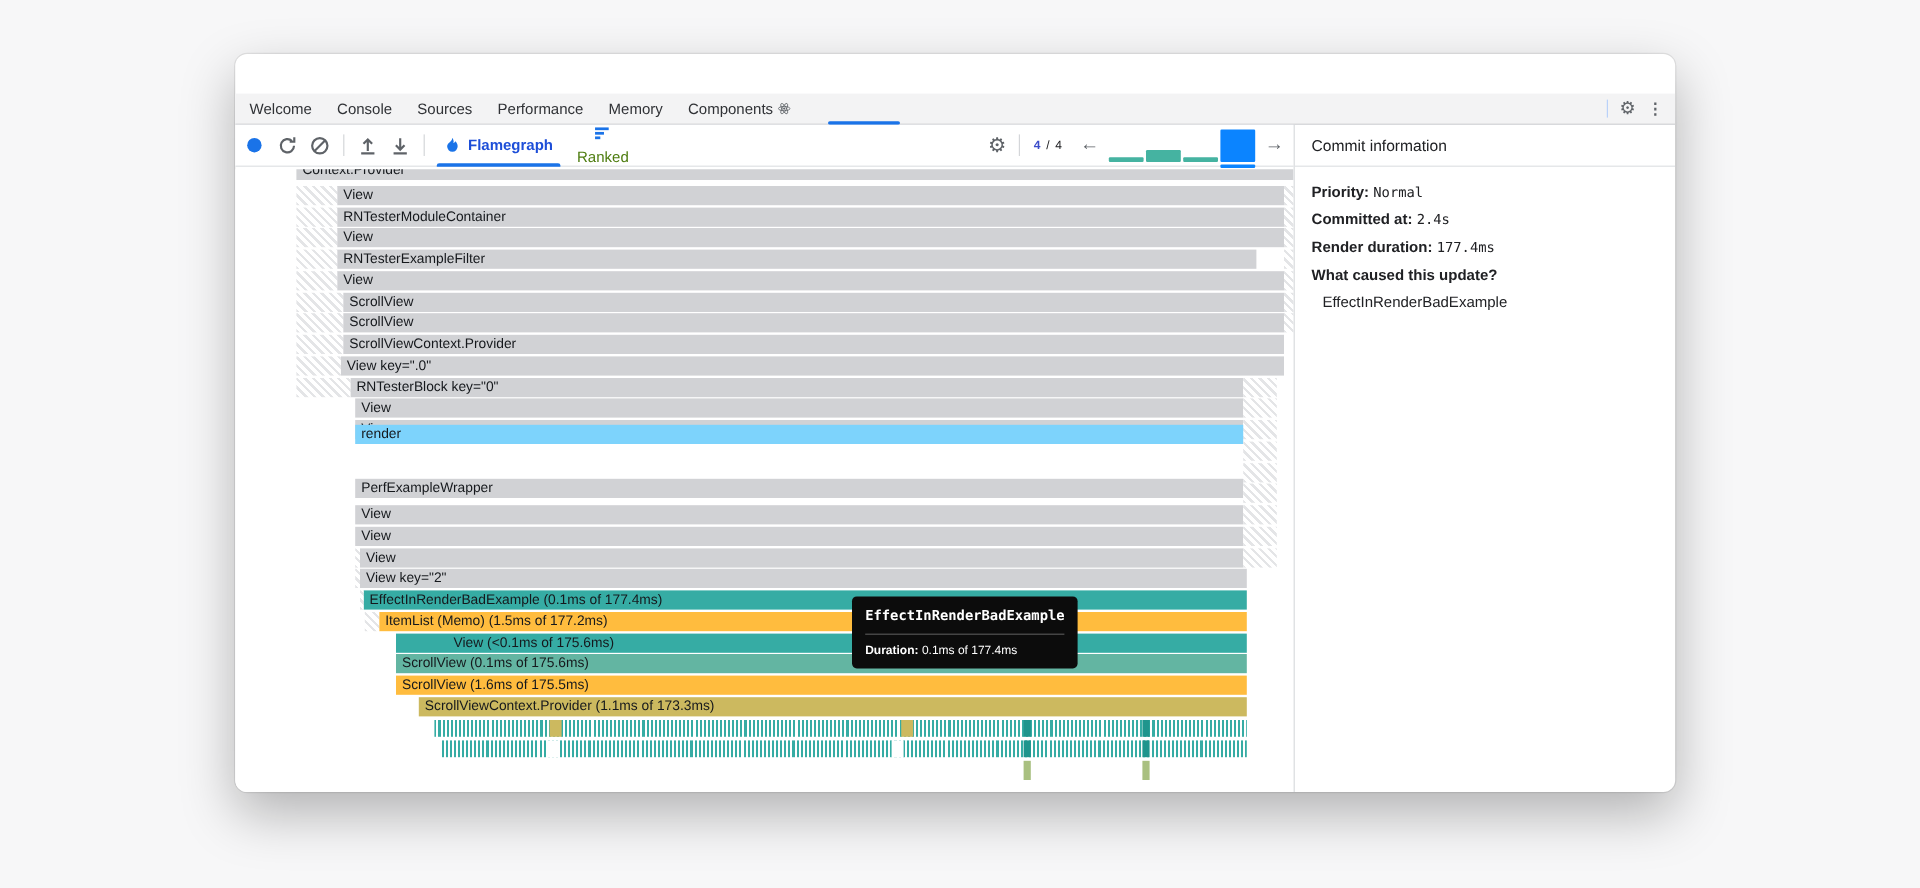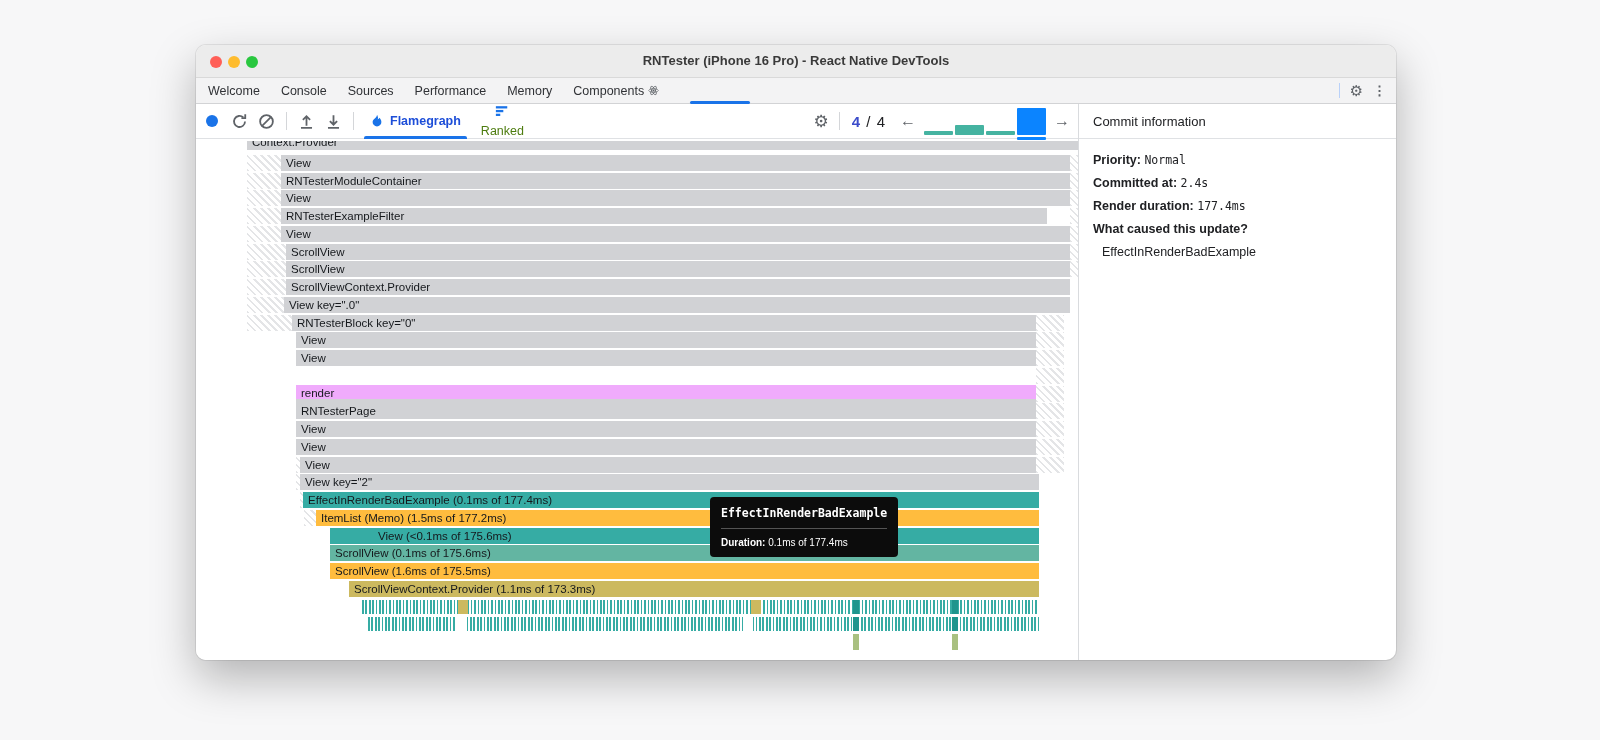--- a/index.html
+++ b/index.html
@@ -24,21 +24,21 @@
   .vdiv-blue { width:1px; height:15px; background:#b9d1f9; }
   .icon-btn { color:#5f6368; font-size:15px; line-height:1; }
 
   
   #toolbar { position:absolute; left:0; top:59px; width:882px; height:35px; background:#fff; border-bottom:1px solid #dfe1e4; display:flex; align-items:center; }
   .vdiv { width:1px; height:18px; background:#d4d6d9; margin:0 6px; }
   #record-dot { width:12px; height:12px; border-radius:50%; margin:0 8px 0 10px; }
   .tb-svg { width:17px; height:17px; margin:0 5px; }
   .view-tab { display:flex; align-items:center; gap:6px; font-size:12.5px; margin:0 10px; height:35px; position:relative; }
   .view-tab .ul { position:absolute; bottom:0; left:-6px; right:-6px; height:3px; background:#1a73e8; border-radius:2px 2px 0 0; }
-  #nav-index { font-size:15px; letter-spacing:1px; margin:0 6px; white-space:nowrap; }
+  #nav-index { font-size:10px; letter-spacing:1px; margin:0 6px; white-space:nowrap; }
   .arrow { font-size:16px; color:#5f6368; margin:0 8px; }
   #commit-chart { position:relative; width:122px; height:34px; }
   .commit-bar { position:absolute; border-radius:1px; }
   #spacer { flex:1; }
 
   
   #rpanel-divider { position:absolute; left:882px; top:59px; width:1px; height:556px; background:#d9dbde; }
   #rpanel-head { position:absolute; left:883px; top:59px; width:317px; height:35px; border-bottom:1px solid #dfe1e4; display:flex; align-items:center; padding-left:14px; font-size:13px; color:#202124; }
   #rpanel-body { position:absolute; left:883px; top:94px; width:317px; padding:14px 0 0 14px; }
   .info-line { margin-bottom:9px; font-size:12.5px; color:#202124; }
@@ -58,26 +58,20 @@
   #tooltip { position:absolute; left:514px; top:452px; background:#0c0c0c; border-radius:4px; padding:9px 11px; z-index:5; }
   #tooltip-title { color:#fff; font-family:"DejaVu Sans Mono", monospace; font-weight:bold; font-size:11.5px; white-space:nowrap; }
   #tooltip-hr { height:1px; background:#545454; margin:8px 0; }
   #tooltip-line { color:#fff; font-size:10px; white-space:nowrap; }
 </style>
 </head>
 <body>
 
 <div id="window">
 
-  <div id="titlebar">
-    <span class="tl" style="left: 14px; background: rgb(255, 95, 87);"></span>
-    <span class="tl" style="left: 32px; background: rgb(254, 188, 46);"></span>
-    <span class="tl" style="left: 50px; background: rgb(41, 199, 63);"></span>
-    <div id="title">RNTester (iPhone 16 Pro) - React Native DevTools</div>
-  </div>
 
   <div id="tabrow">
     <div id="tabs">
         <span class="tab">
           <span>Welcome</span>
         </span>
         <span class="tab">
           <span>Console</span>
         </span>
         <span class="tab">
@@ -193,25 +187,24 @@
       <div class="hatch" style="left: 51px; top: 138px; width: 39px;"></div>
       <div class="frow" style="left: 88px; top: 155.75px; width: 786px; background: rgb(209, 210, 213);">View key=".0"</div>
       <div class="hatch" style="left: 51px; top: 155.75px; width: 37px;"></div>
       <div class="frow" style="left: 96px; top: 173.5px; width: 744px; background: rgb(209, 210, 213);">RNTesterBlock key="0"</div>
       <div class="hatch" style="left: 51px; top: 173.5px; width: 45px;"></div>
       <div class="hatch" style="left: 840px; top: 173.5px; width: 28px;"></div>
       <div class="frow" style="left: 100px; top: 191.25px; width: 740px; background: rgb(209, 210, 213);">View</div>
       <div class="hatch" style="left: 840px; top: 191.25px; width: 28px;"></div>
       <div class="frow" style="left: 100px; top: 209px; width: 740px; background: rgb(209, 210, 213);">View</div>
       <div class="hatch" style="left: 840px; top: 209px; width: 28px;"></div>
-      <div class="frow" style="left: 100px; top: 244px; width: 740px; background: #f0abfc;">render</div>
+      <div class="frow" style="left: 100px; top: 213px; width: 740px; background: #7dd3fc;">render</div>
       <div class="hatch" style="left: 840px; top: 226.75px; width: 28px;"></div>
       <div class="frow" style="left: 100px; top: 244.5px; width: 740px; background: rgb(209, 210, 213); margin-top: 13px;">PerfExampleWrapper</div>
       <div class="hatch" style="left: 840px; top: 244.5px; width: 28px;"></div>
-      <div class="frow" style="left: 100px; top: 262.25px; width: 740px; background: rgb(209, 210, 213);">RNTesterPage</div>
       <div class="hatch" style="left: 840px; top: 262.25px; width: 28px;"></div>
       <div class="frow" style="left: 100px; top: 280px; width: 740px; background: rgb(209, 210, 213);">View</div>
       <div class="hatch" style="left: 840px; top: 280px; width: 28px;"></div>
       <div class="frow" style="left: 100px; top: 297.75px; width: 740px; background: rgb(209, 210, 213);">View</div>
       <div class="hatch" style="left: 840px; top: 297.75px; width: 28px;"></div>
       <div class="frow" style="left: 104px; top: 315.5px; width: 736px; background: rgb(209, 210, 213);">View</div>
       <div class="hatch" style="left: 100px; top: 315.5px; width: 4px;"></div>
       <div class="hatch" style="left: 840px; top: 315.5px; width: 28px;"></div>
       <div class="frow" style="left: 104px; top: 333.25px; width: 739px; background: rgb(209, 210, 213);">View key="2"</div>
       <div class="hatch" style="left: 100px; top: 333.25px; width: 4px;"></div>

